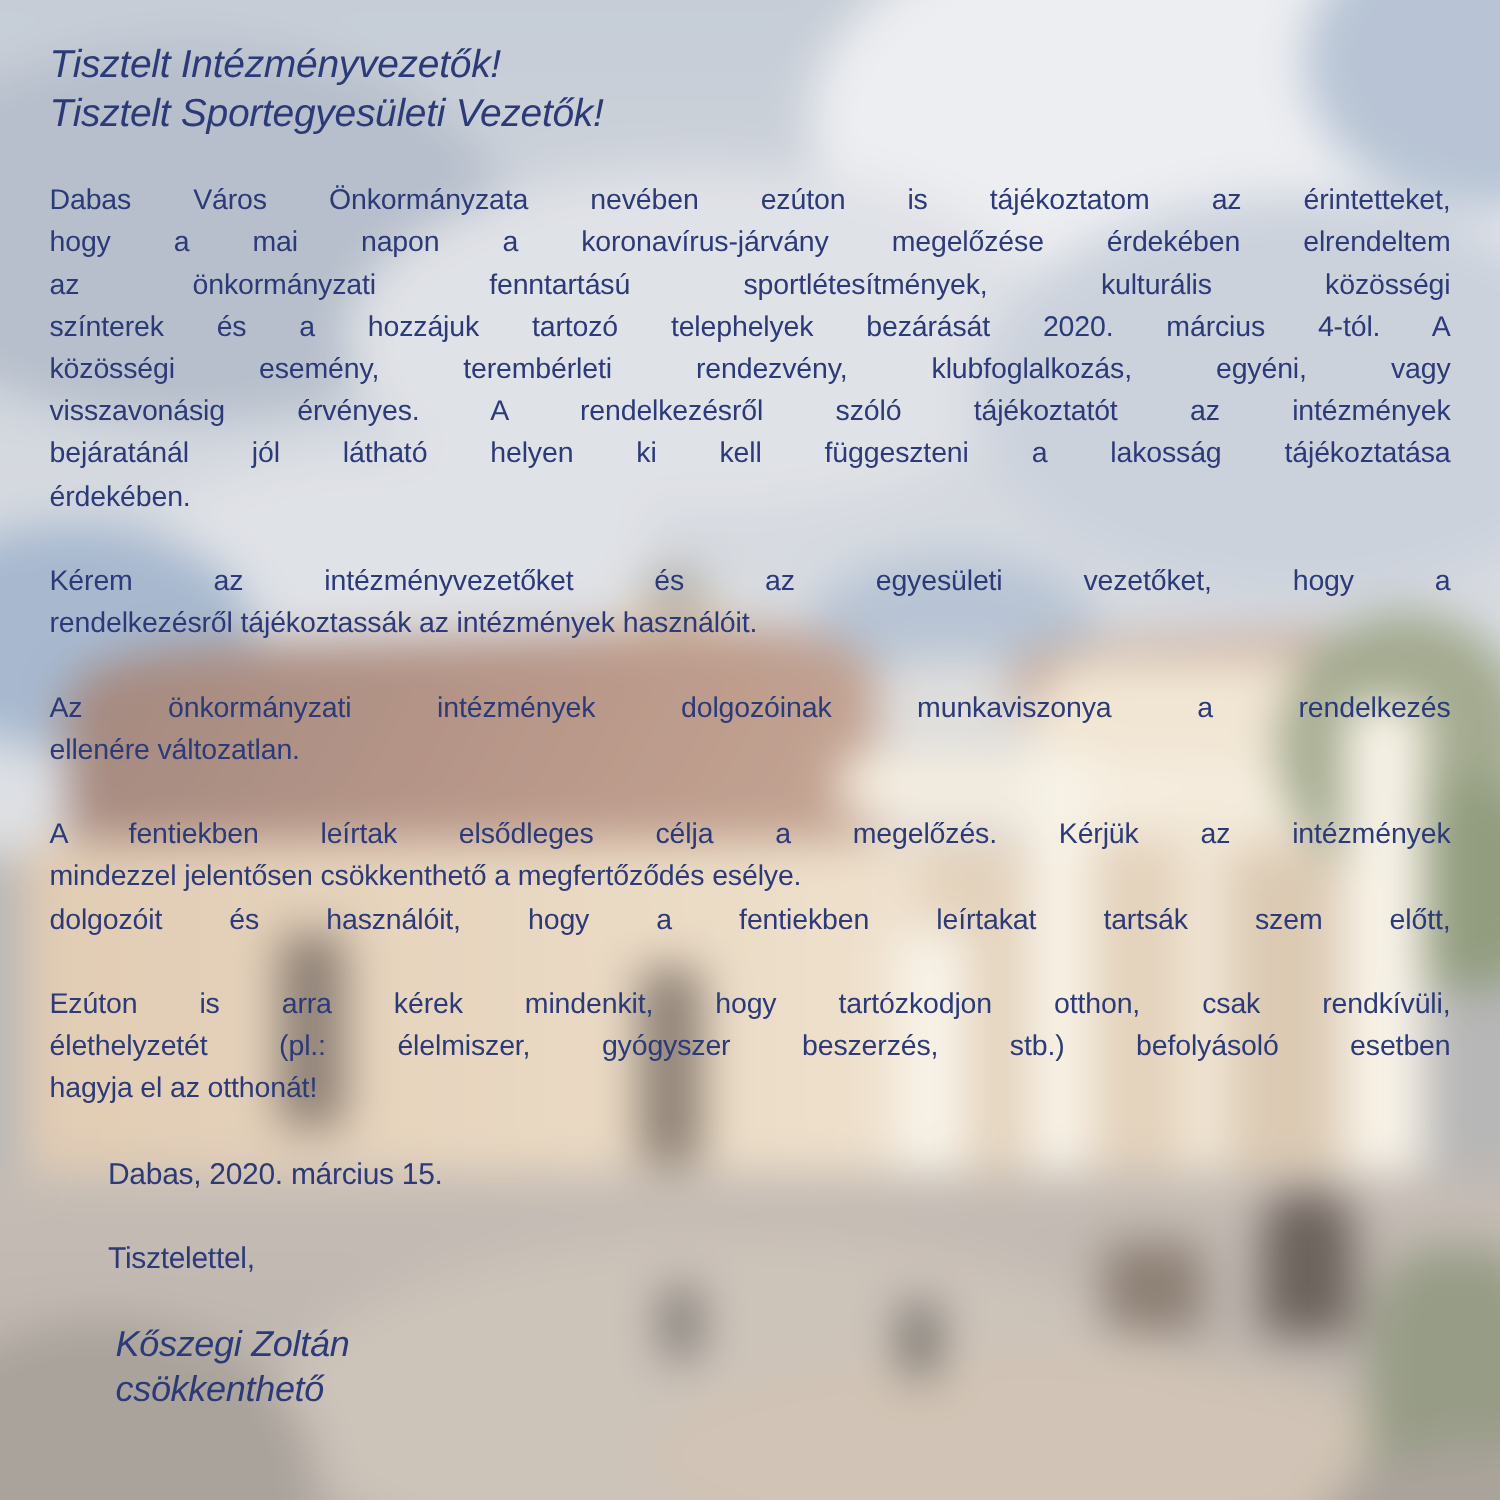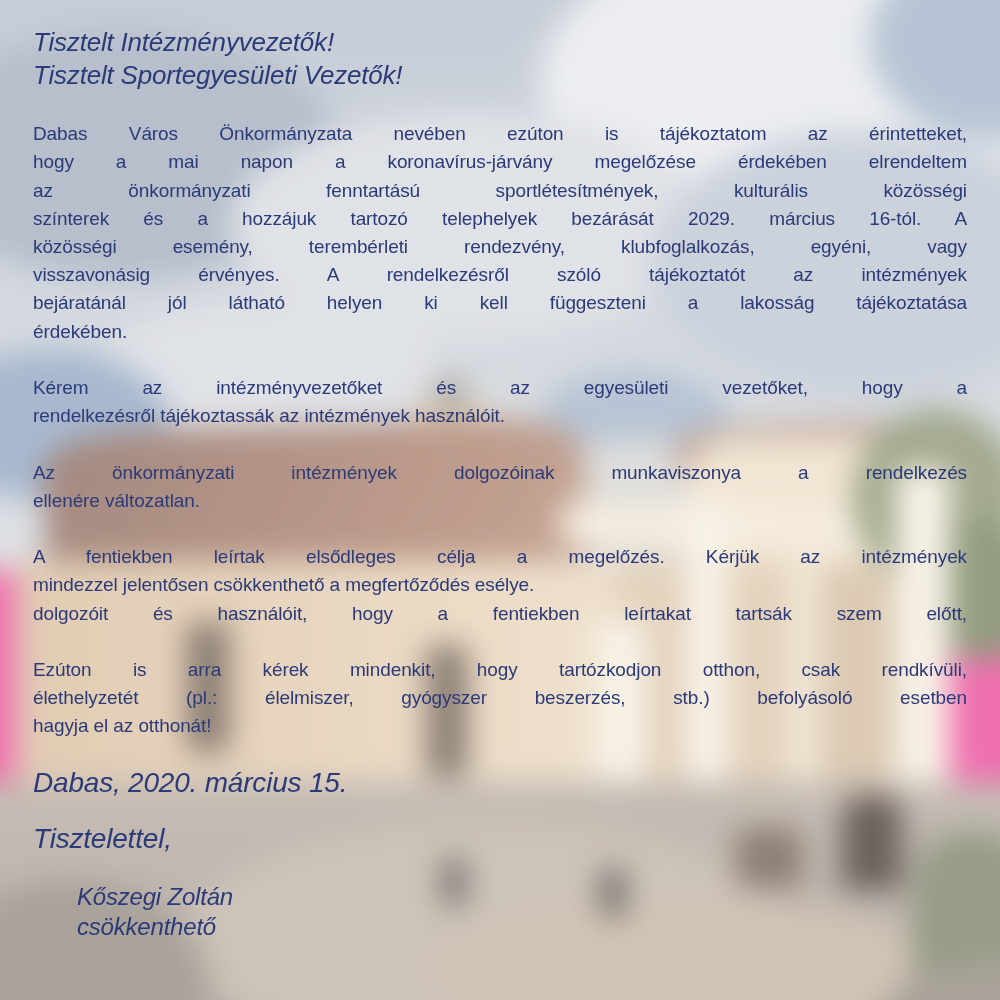--- a/index.html
+++ b/index.html
@@ -1,17 +1,17 @@
 <!DOCTYPE html>
 <html lang="hu" style="--text: #2c3a78; --sky-top: #b3bcc9; --sky-mid: #c7cdd6; --sky-low: #d6d9de; --cloud-bright: #e7e9ed; --cloud-dark: #a2adbd; --cloud-mid: #d7dae0; --cloud-slate: #bec6d3; --sky-blue: #8fa5c2; --sky-blue2: #a4b4c9; --roof: #a87d6a; --roof-dark: #8a685c; --roof-light: #b58d76; --roof-far: #b18d7a; --tower: #e6d1ad; --dome: #9e9a96; --portico: #d6d5d3; --wall: #d9bd9e; --wall-light: #e6d2b6; --wall-bright: #eedfc8; --entablature: #f3e9d7; --pillar: #f6efe1; --pillar2: #eee1cb; --porch: #dcc6aa; --porch-dark: #d2bb9e; --tree: #8a9370; --tree-dark: #74825c; --bush: #7a8165; --pave-top: #b5aaa0; --pave: #aaa098; --pave-deep: #9b938b; --pave-light: #beb2a6; --pave-warm: #c4b3a0; --pave-dark: #92897f; --opening: #443730; --opening-soft: #6d5c4e; --bollard: #4b463f; --wash: rgba(255,255,255,0.22);"><head>
 <meta charset="utf-8">
 <style>
   html,body{margin:0;padding:0;}
   body{width:1000px;height:1000px;overflow:hidden;font-family:"Liberation Sans",sans-serif;}
-  .page{position:relative;width:1000px;height:1000px;overflow:hidden;background:#ec4899;}
+  .page{position:relative;width:1000px;height:1000px;overflow:hidden;background:#a3a3a3;}
 
   
   .photo{position:absolute;inset:0;filter:blur(15px);}
   .photo div{position:absolute;}
   .sky{left:-60px;top:-60px;width:1120px;height:630px;
        background:linear-gradient(180deg,var(--sky-top),var(--sky-mid) 55%,var(--sky-low));}
   .cloud-bright-1{left:540px;top:-70px;width:540px;height:300px;border-radius:50%;background:var(--cloud-bright);}
   .cloud-dark-1{left:-90px;top:30px;width:430px;height:250px;border-radius:50%;background:var(--cloud-dark);}
   .cloud-mid-1{left:230px;top:110px;width:480px;height:230px;border-radius:50%;background:var(--cloud-mid);}
   .cloud-slate-1{left:650px;top:130px;width:430px;height:270px;border-radius:50%;background:var(--cloud-slate);}
@@ -55,21 +55,21 @@
 
   .wash{position:absolute;inset:0;background:var(--wash);}
 
   
   .letter{position:absolute;inset:0;padding:26px 33px 0;color:var(--text);}
   .sal-line{font-style:italic;font-size:26px;line-height:33px;letter-spacing:-0.2px;}
   .para{margin-top:28.2px;}
   .line{font-size:19px;line-height:28.2px;letter-spacing:-0.1px;
         text-align:justify;text-align-last:justify;}
   .line.last{text-align-last:left;}
-  .dateline,.closing{font-style:italic;font-size:28px;line-height:28.2px;margin-top:28.2px;letter-spacing:-0.2px;}
+  .dateline,.closing{font-size:20px;line-height:28.2px;margin-top:28.2px;letter-spacing:-0.2px;margin-left:39px;}
   .signature{margin-top:28.2px;margin-left:44px;}
   .sig-name,.sig-title{font-style:italic;font-size:24px;line-height:30px;letter-spacing:-0.2px;}
 </style>
 </head>
 <body>
 
 <div class="page">
 
   <div class="photo">
     <div class="sky"></div>
@@ -117,21 +117,21 @@
     <div class="salutation">
         <div class="sal-line">Tisztelt Intézményvezetők!</div>
         <div class="sal-line">Tisztelt Sportegyesületi Vezetők!</div>
       </div>
 
     <div>
         <div class="para">
           <div class="line">Dabas Város Önkormányzata nevében ezúton is tájékoztatom az érintetteket,</div>
           <div class="line">hogy a mai napon a koronavírus-járvány megelőzése érdekében elrendeltem</div>
           <div class="line">az önkormányzati fenntartású sportlétesítmények, kulturális közösségi</div>
-          <div class="line">színterek és a hozzájuk tartozó telephelyek bezárását 2029. március 16-tól. A</div>
+          <div class="line">színterek és a hozzájuk tartozó telephelyek bezárását 2020. március 4-tól. A</div>
           <div class="line">közösségi esemény, terembérleti rendezvény, klubfoglalkozás, egyéni, vagy</div>
           <div class="line">visszavonásig érvényes. A rendelkezésről szóló tájékoztatót az intézmények</div>
           <div class="line">bejáratánál jól látható helyen ki kell függeszteni a lakosság tájékoztatása</div>
           <div class="line last">érdekében.</div>
         </div>
         <div class="para">
           <div class="line">Kérem az intézményvezetőket és az egyesületi vezetőket, hogy a</div>
           <div class="line last">rendelkezésről tájékoztassák az intézmények használóit.</div>
         </div>
         <div class="para">

